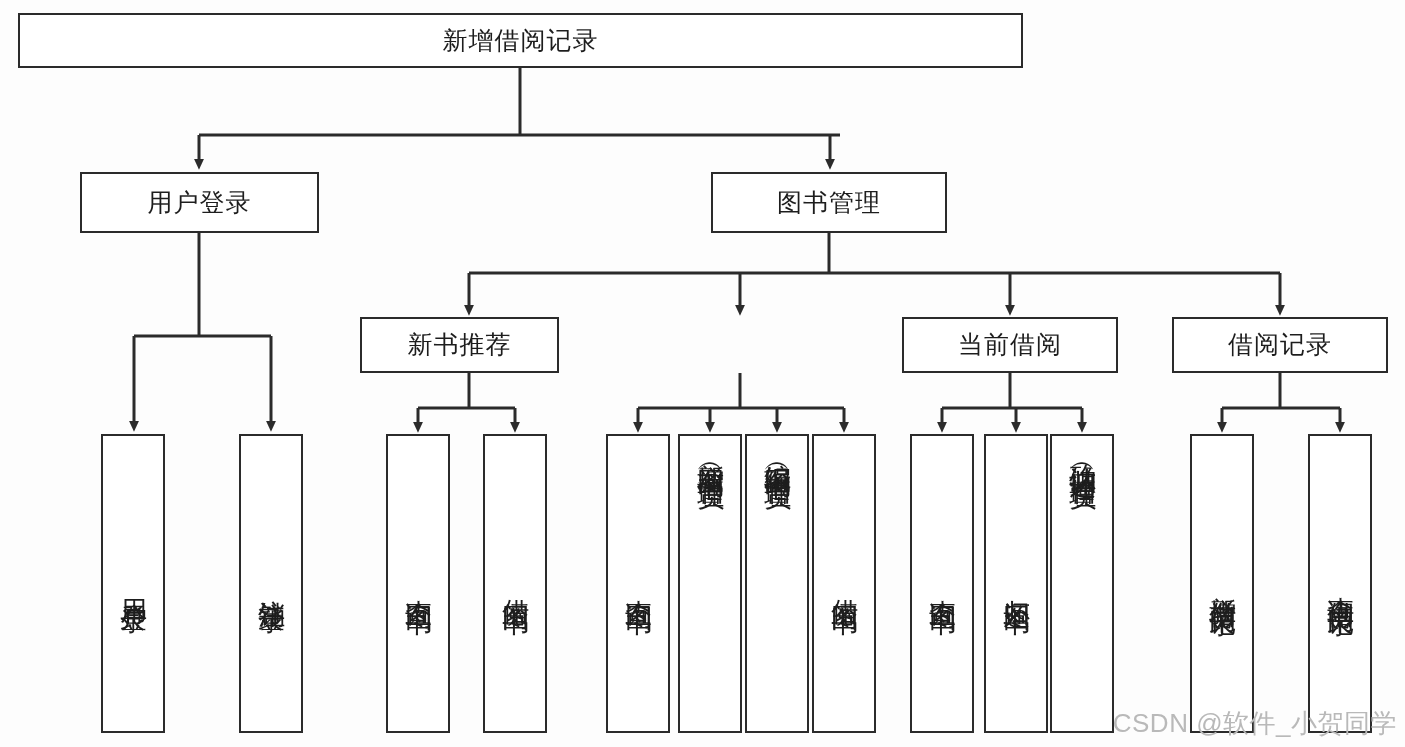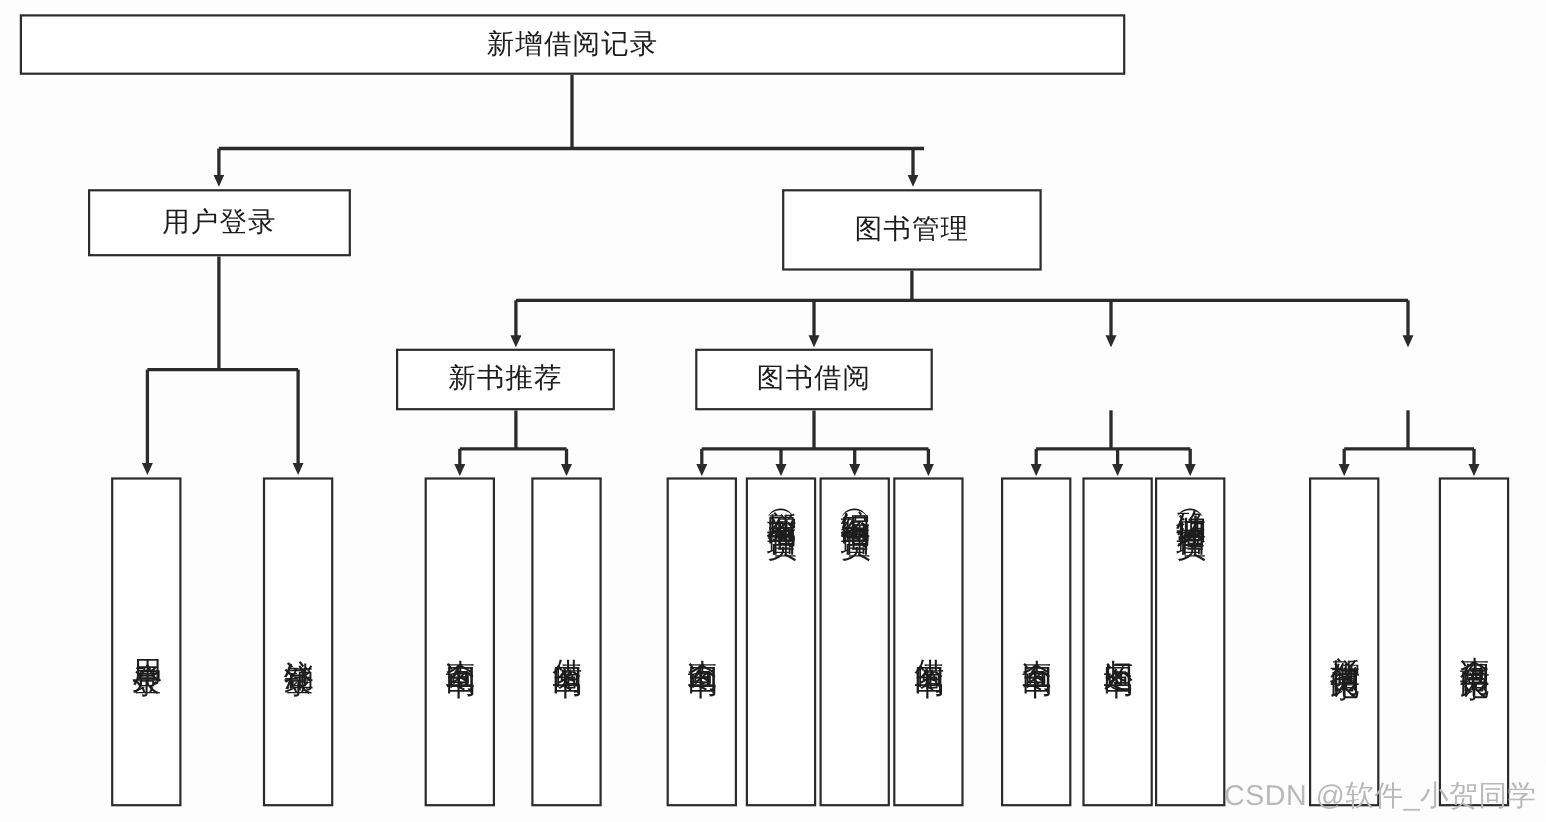--- a/index.html
+++ b/index.html
@@ -122,33 +122,36 @@
   </svg>
 
   <div class="node h-node root" style="left:18px;top:13px;width:1005px;height:55px;">
     <span class="lbl">新增借阅记录</span>
   </div>
 
   <div class="node h-node" style="left:80px;top:172px;width:239px;height:61px;">
     <span class="lbl">用户登录</span>
   </div>
 
-  <div class="node h-node" style="left:711px;top:172px;width:236px;height:74px;">
+  <div class="node h-node" style="left:711px;top:172px;width:236px;height:61px;">
     <span class="lbl">图书管理</span>
   </div>
 
   <div class="node h-node" style="left:360px;top:317px;width:199px;height:56px;">
     <span class="lbl">新书推荐</span>
   </div>
 
-  <div class="node h-node" style="left:632px;top:317px;width:216px;height:56px;">
-    <span class="lbl">图书借阅</span>
-  </div>
-
-
+
+  <div class="node h-node" style="left:902px;top:317px;width:216px;height:56px;">
+    <span class="lbl">当前借阅</span>
+  </div>
+
+  <div class="node h-node" style="left:1172px;top:317px;width:216px;height:56px;">
+    <span class="lbl">借阅记录</span>
+  </div>
 
   <div class="node v-node center" style="left:101px;top:434px;width:64px;height:299px;">
     <span class="lbl">用户登录</span>
   </div>
 
   <div class="node v-node center" style="left:239px;top:434px;width:64px;height:299px;">
     <span class="lbl">注销登录</span>
   </div>
 
   <div class="node v-node center" style="left:386px;top:434px;width:64px;height:299px;">

